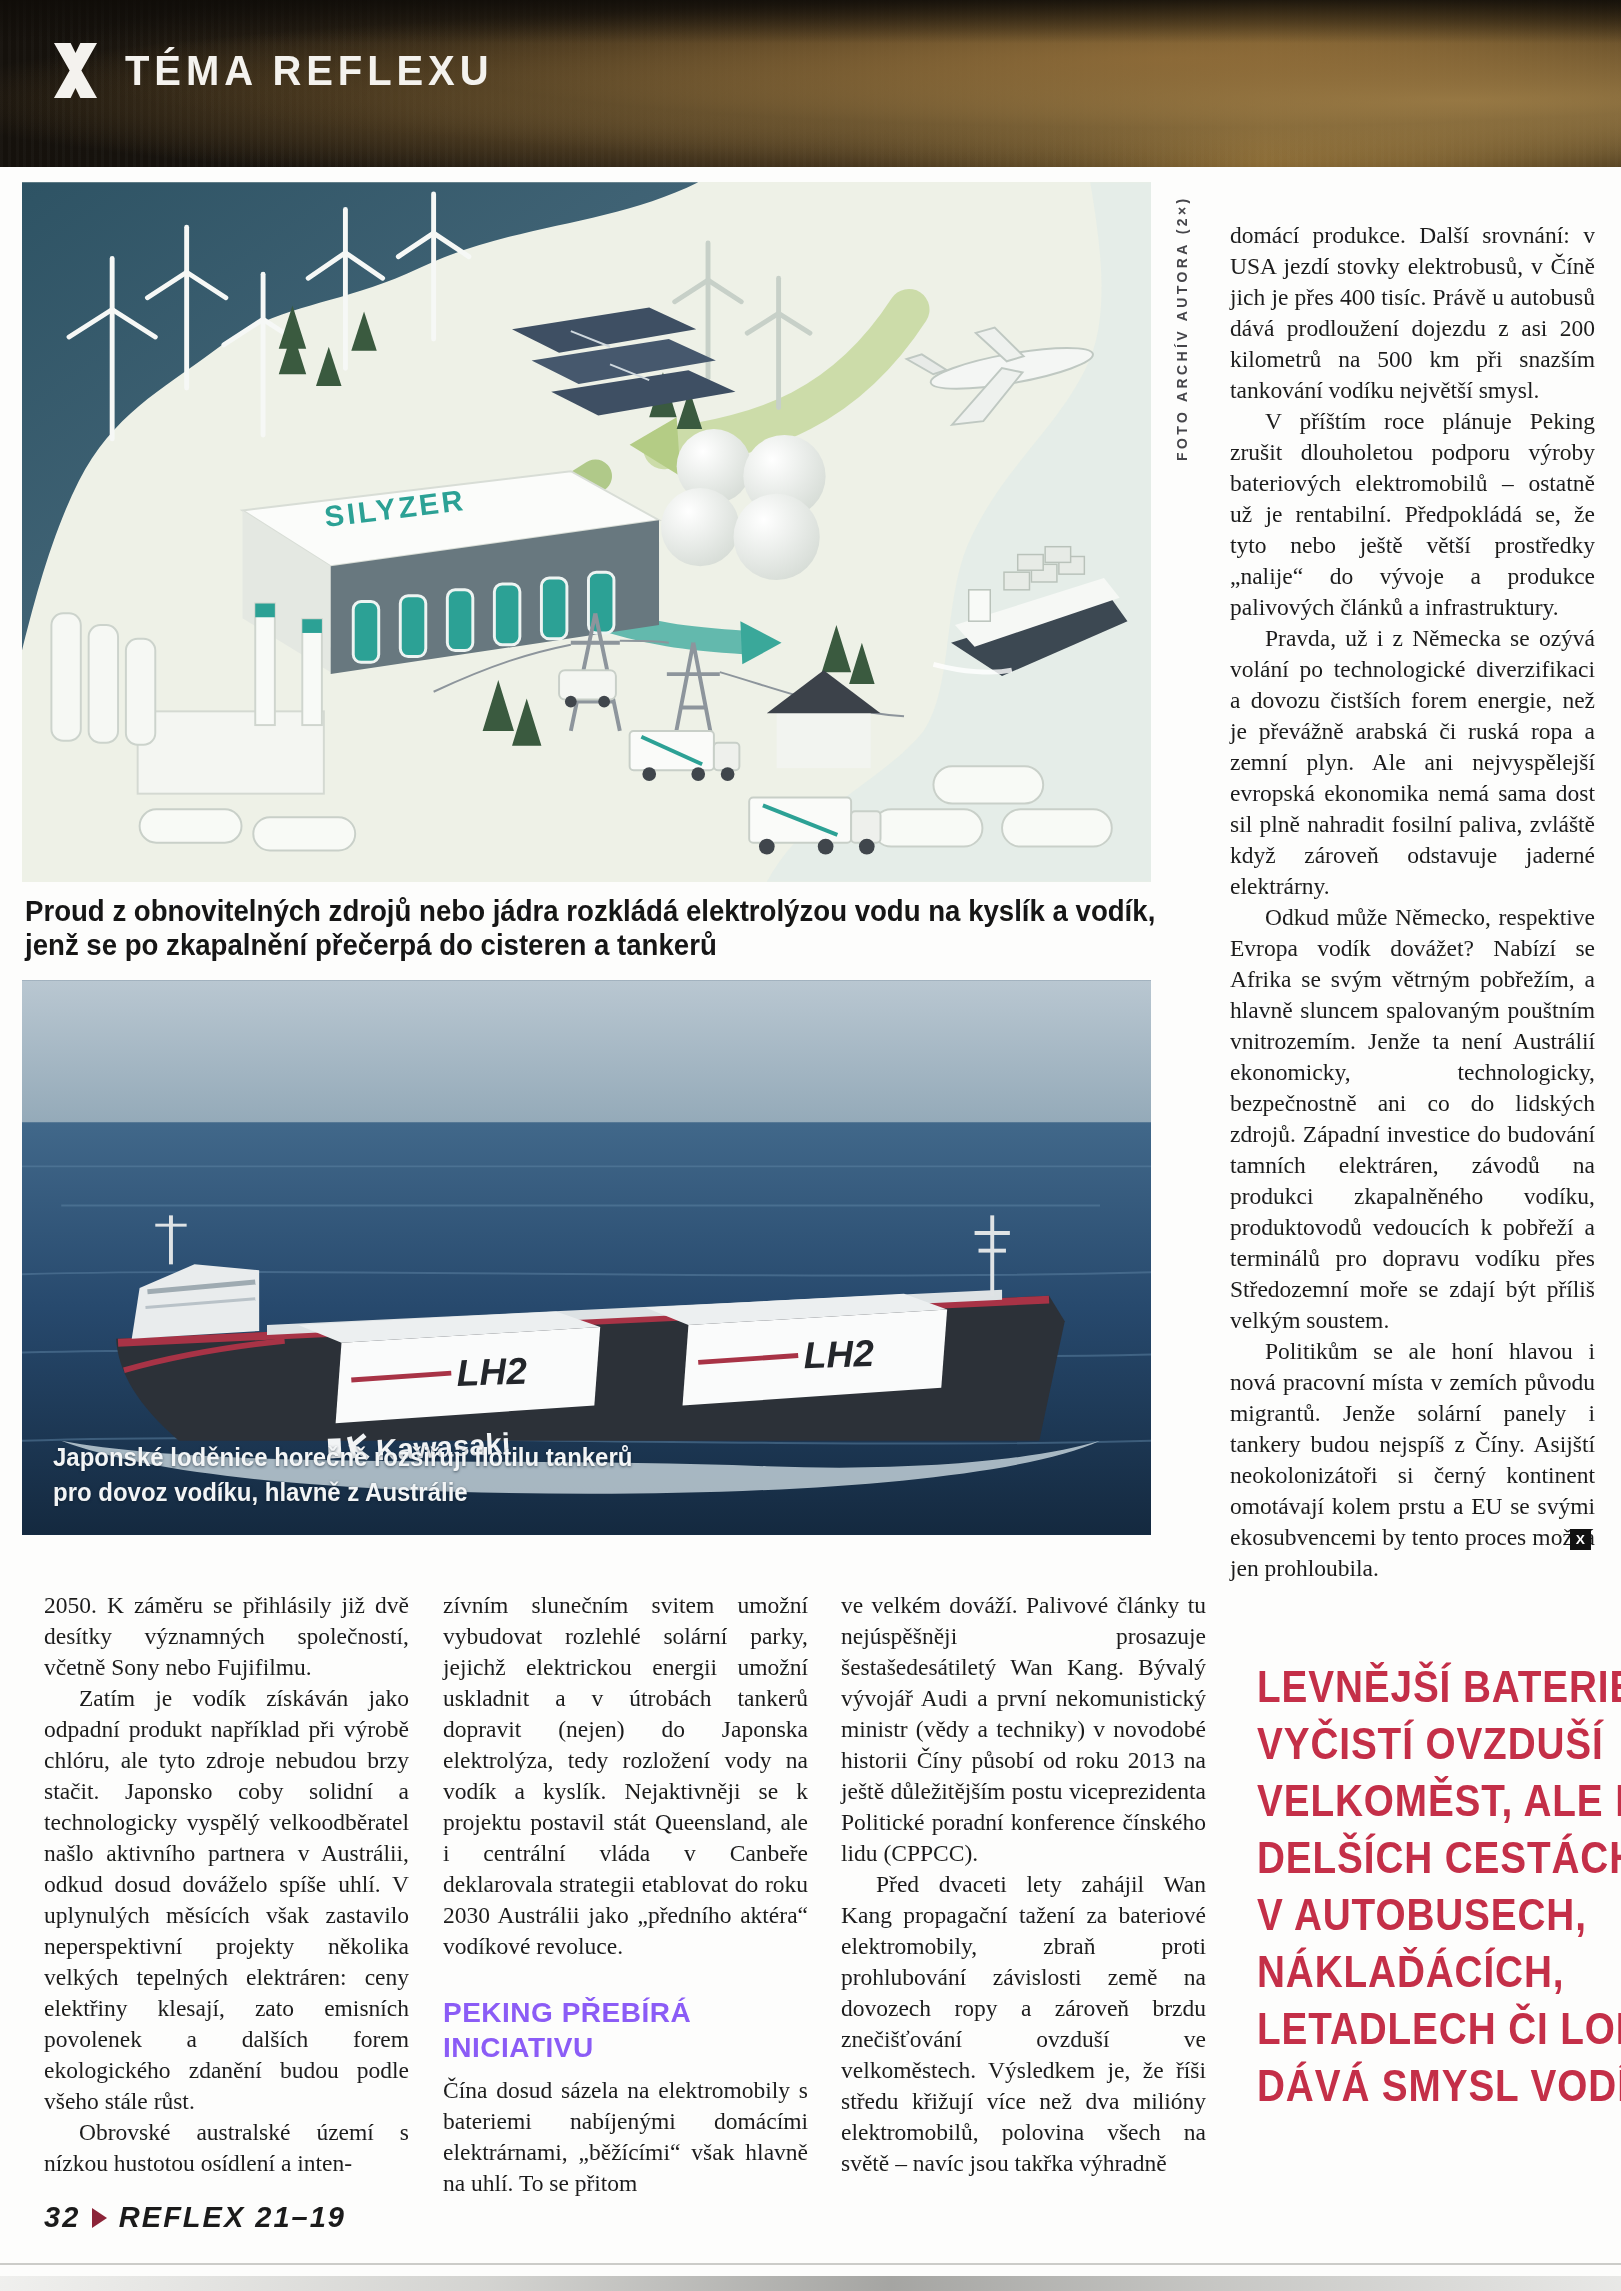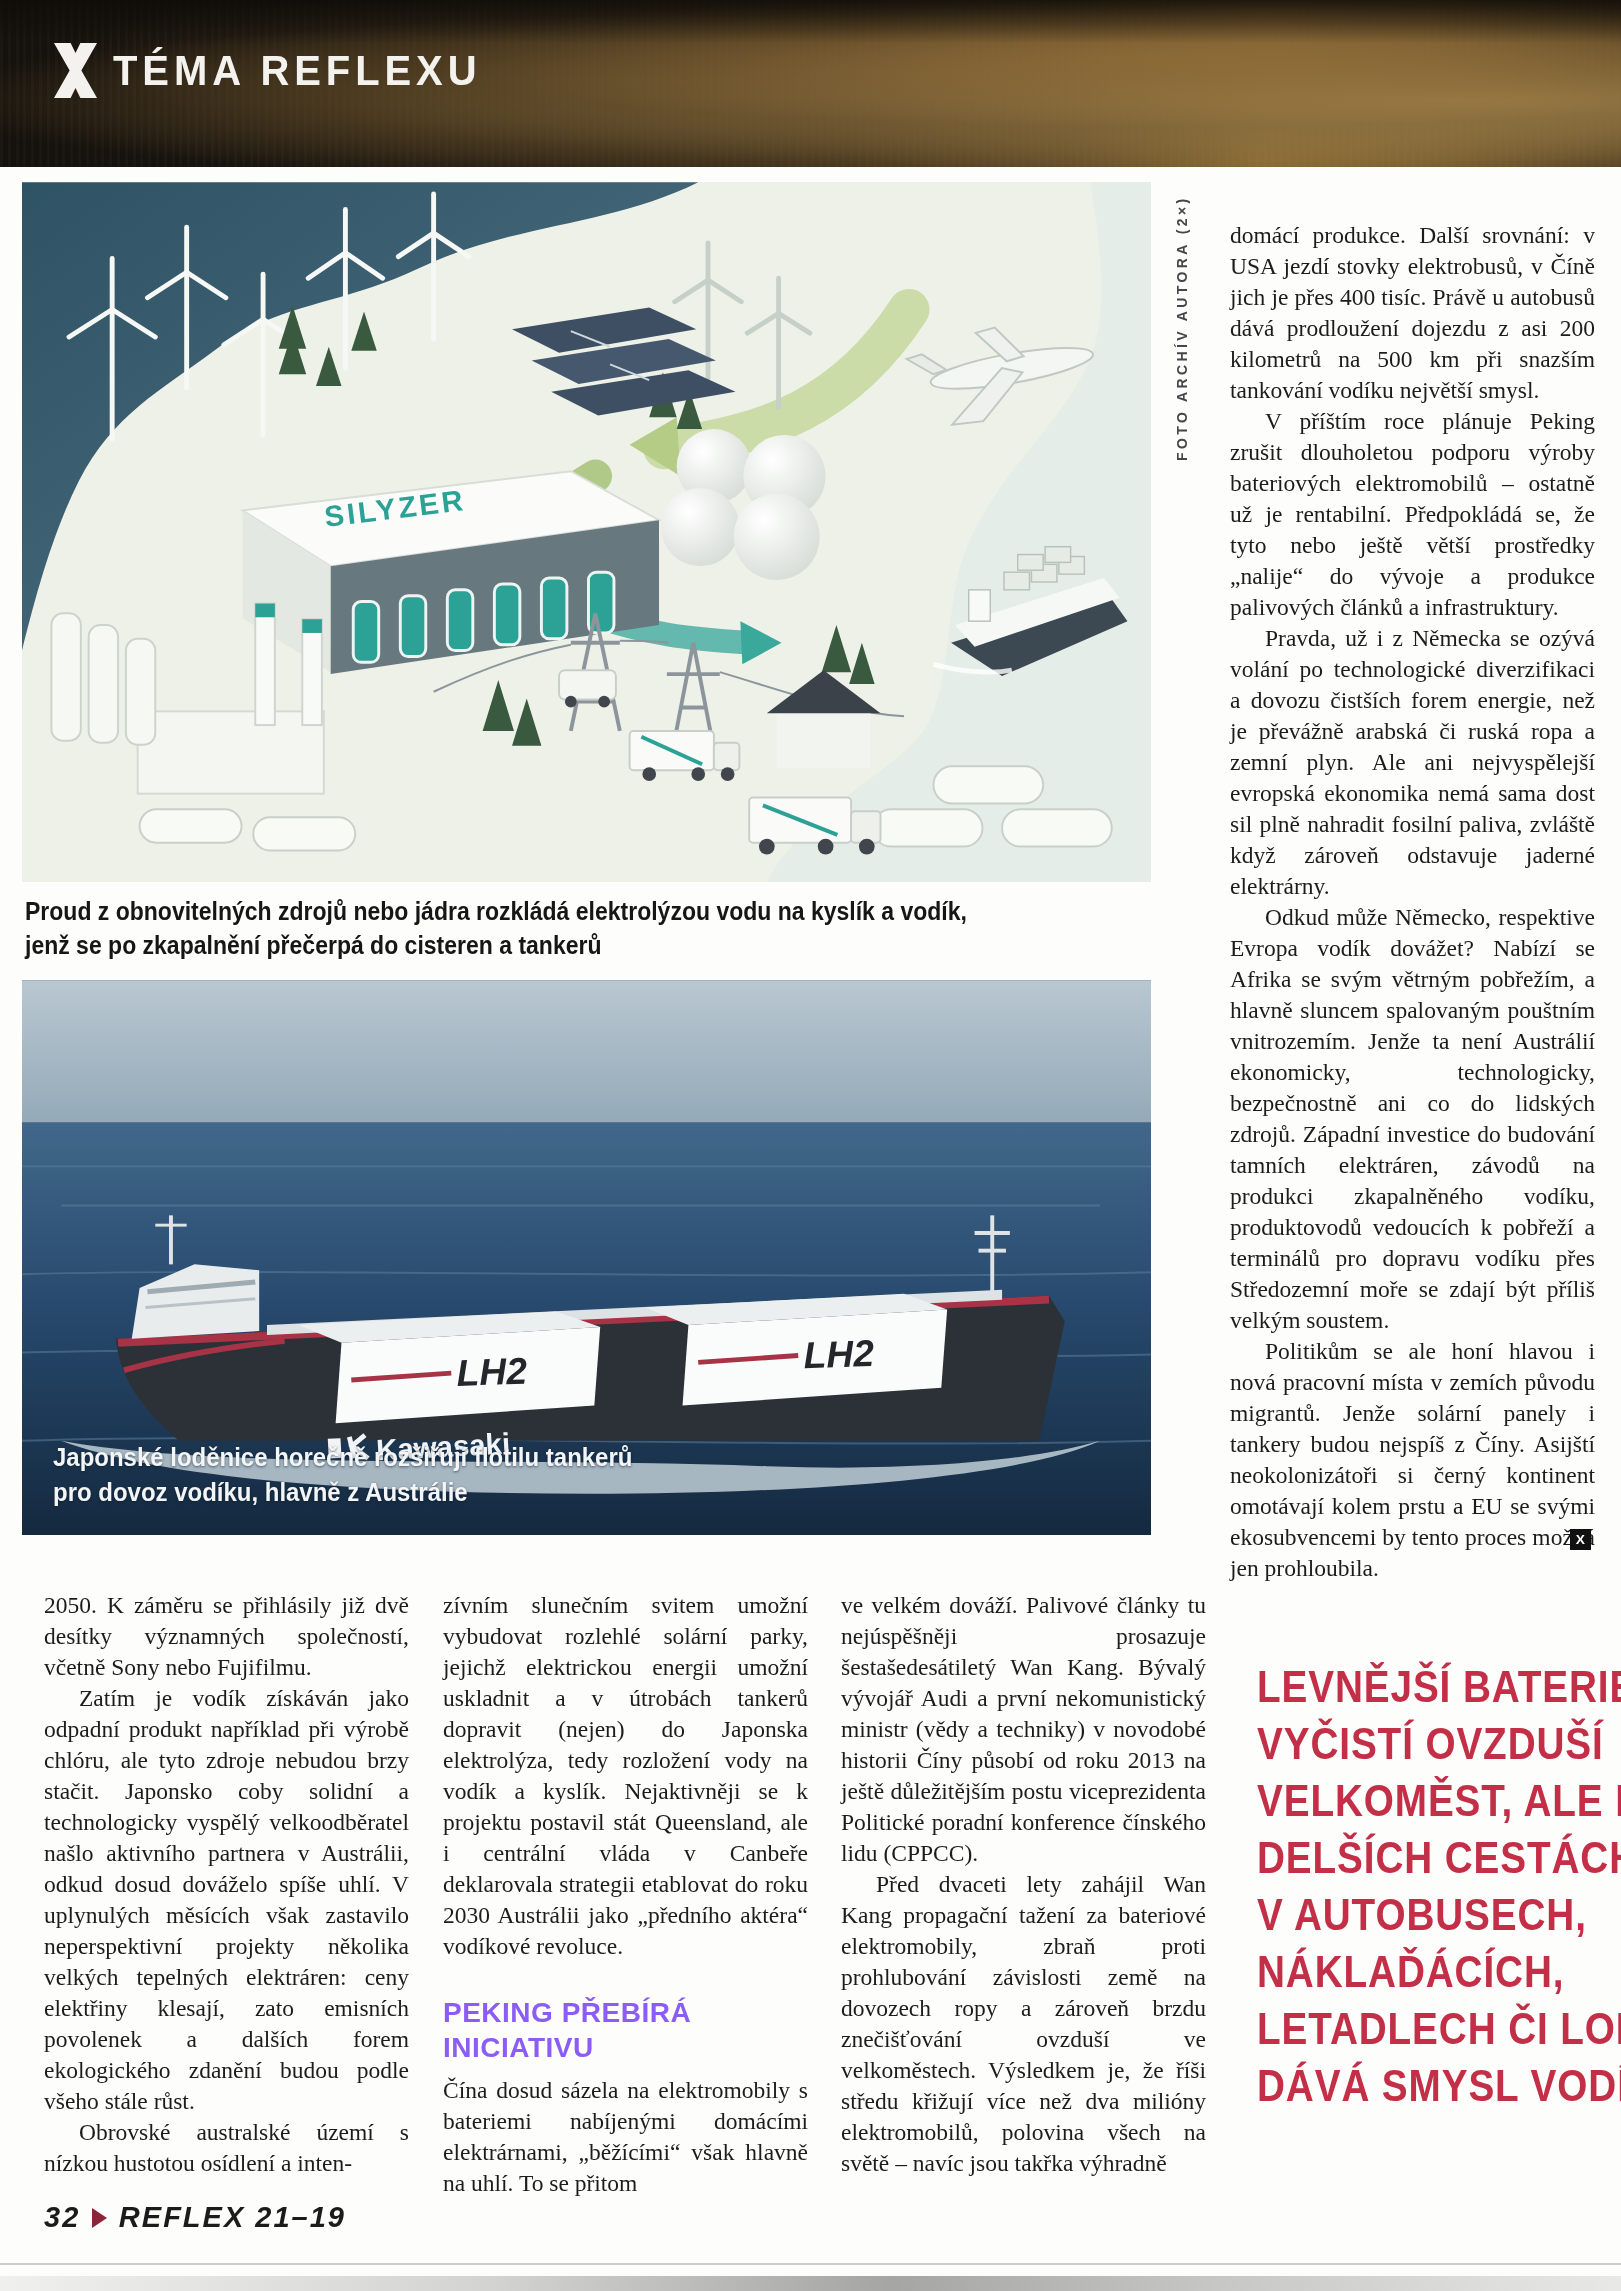--- a/index.html
+++ b/index.html
@@ -9,31 +9,31 @@
   
   .header-band{position:absolute;left:0;top:0;width:1621px;height:167px;
     background:
       linear-gradient(180deg, rgba(15,12,8,.85) 0%, rgba(15,12,8,0) 26%),
       radial-gradient(ellipse at 72% 35%, rgba(140,105,55,.85), rgba(90,68,35,.35) 45%, rgba(0,0,0,0) 68%),
       radial-gradient(ellipse at 90% 60%, rgba(190,156,92,.95), rgba(120,92,48,.4) 55%, rgba(0,0,0,0) 75%),
       radial-gradient(ellipse at 45% 60%, rgba(70,54,30,.5), rgba(0,0,0,0) 60%),
       repeating-linear-gradient(90deg, rgba(255,255,255,.025) 0 2.9px, rgba(0,0,0,0) 2.9px 7.8px),
       linear-gradient(90deg,#15110c 0%,#1b1610 38%,#241c12 52%,#4a3a1d 66%,#87672f 78%,#6b5226 88%,#2e2310 100%);
   }
-  .brand{position:absolute;left:53px;top:43px;display:flex;align-items:center;gap:15px;}
+  .brand{position:absolute;left:53px;top:43px;display:flex;align-items:center;gap:27px;}
   .brand-x{width:45px;height:55px;display:block;}
   .brand-title{font-family:"Liberation Sans", sans-serif;font-weight:bold;font-size:40px;
     color:#f4f2ee;letter-spacing:4.9px;transform:scaleY(1.08);}
 
   
   .figure1{position:absolute;left:21.6px;top:182px;width:1129px;height:700px;background:#edf1e8;}
   .figure2{position:absolute;left:21.6px;top:980px;width:1129px;height:555px;background:#1d3a55;}
   .figure1 svg,.figure2 svg{display:block;}
   .fig-caption{position:absolute;left:24.5px;top:894px;width:1108px;
-    font-family:"Liberation Sans", sans-serif;font-weight:bold;font-size:25px;line-height:34px;color:#161616;}
+    font-family:"Liberation Sans", sans-serif;font-weight:bold;font-size:30px;line-height:34px;color:#161616;}
   .fig-caption .cap-line{transform:scaleX(.92);transform-origin:left;white-space:nowrap;}
   .ship-caption{position:absolute;left:31px;top:460px;
     font-family:"Liberation Sans", sans-serif;font-weight:bold;font-size:25.5px;line-height:35px;color:#f3f5f6;
     text-shadow:0 1px 2.9px rgba(10,25,40,.6);}
   .ship-caption .cap-line{transform:scaleX(.94);transform-origin:left;white-space:nowrap;}
 
   
   .photo-credit{position:absolute;left:1174px;top:461px;transform:rotate(-90deg);transform-origin:top left;
     font-family:"Liberation Sans", sans-serif;font-weight:bold;font-size:14px;letter-spacing:3.4px;
     color:#45454a;white-space:nowrap;}

